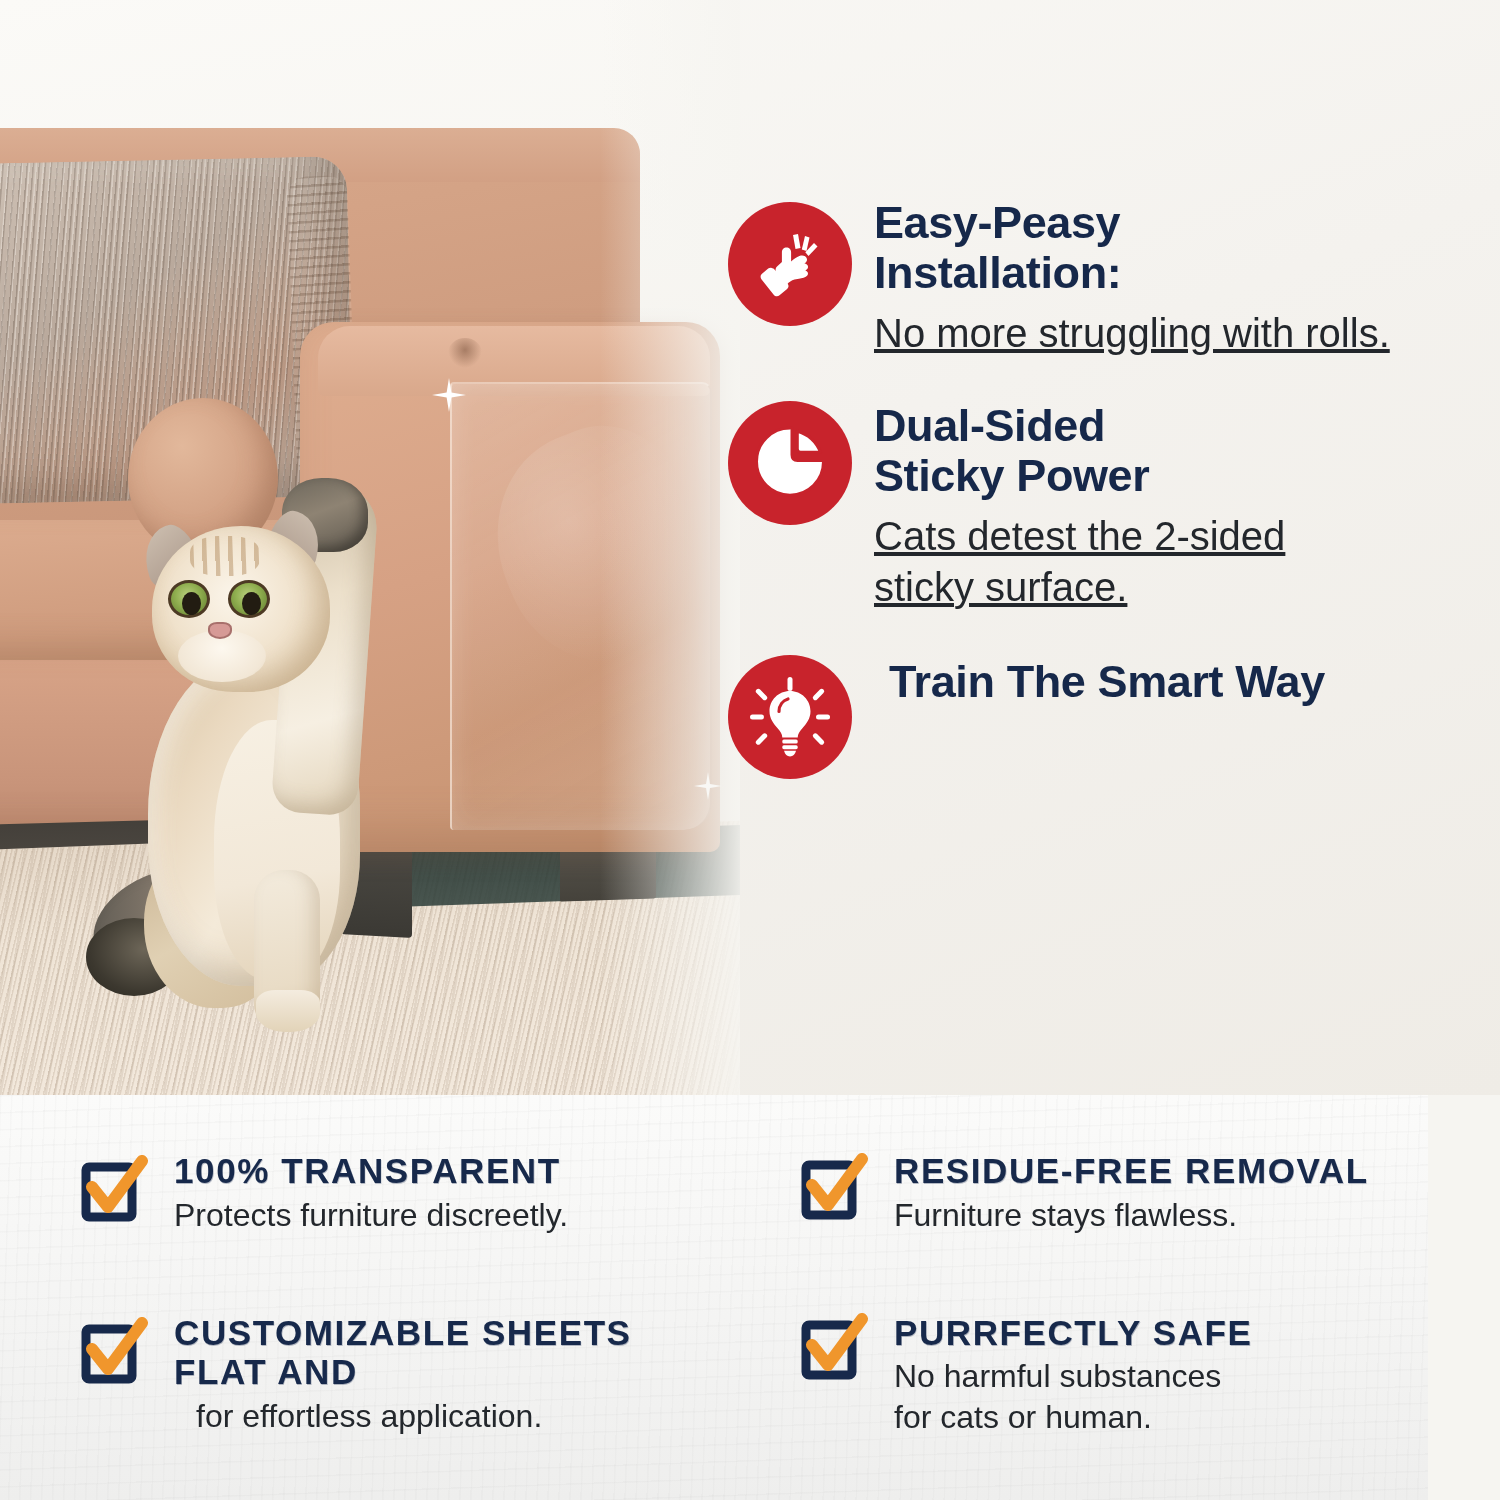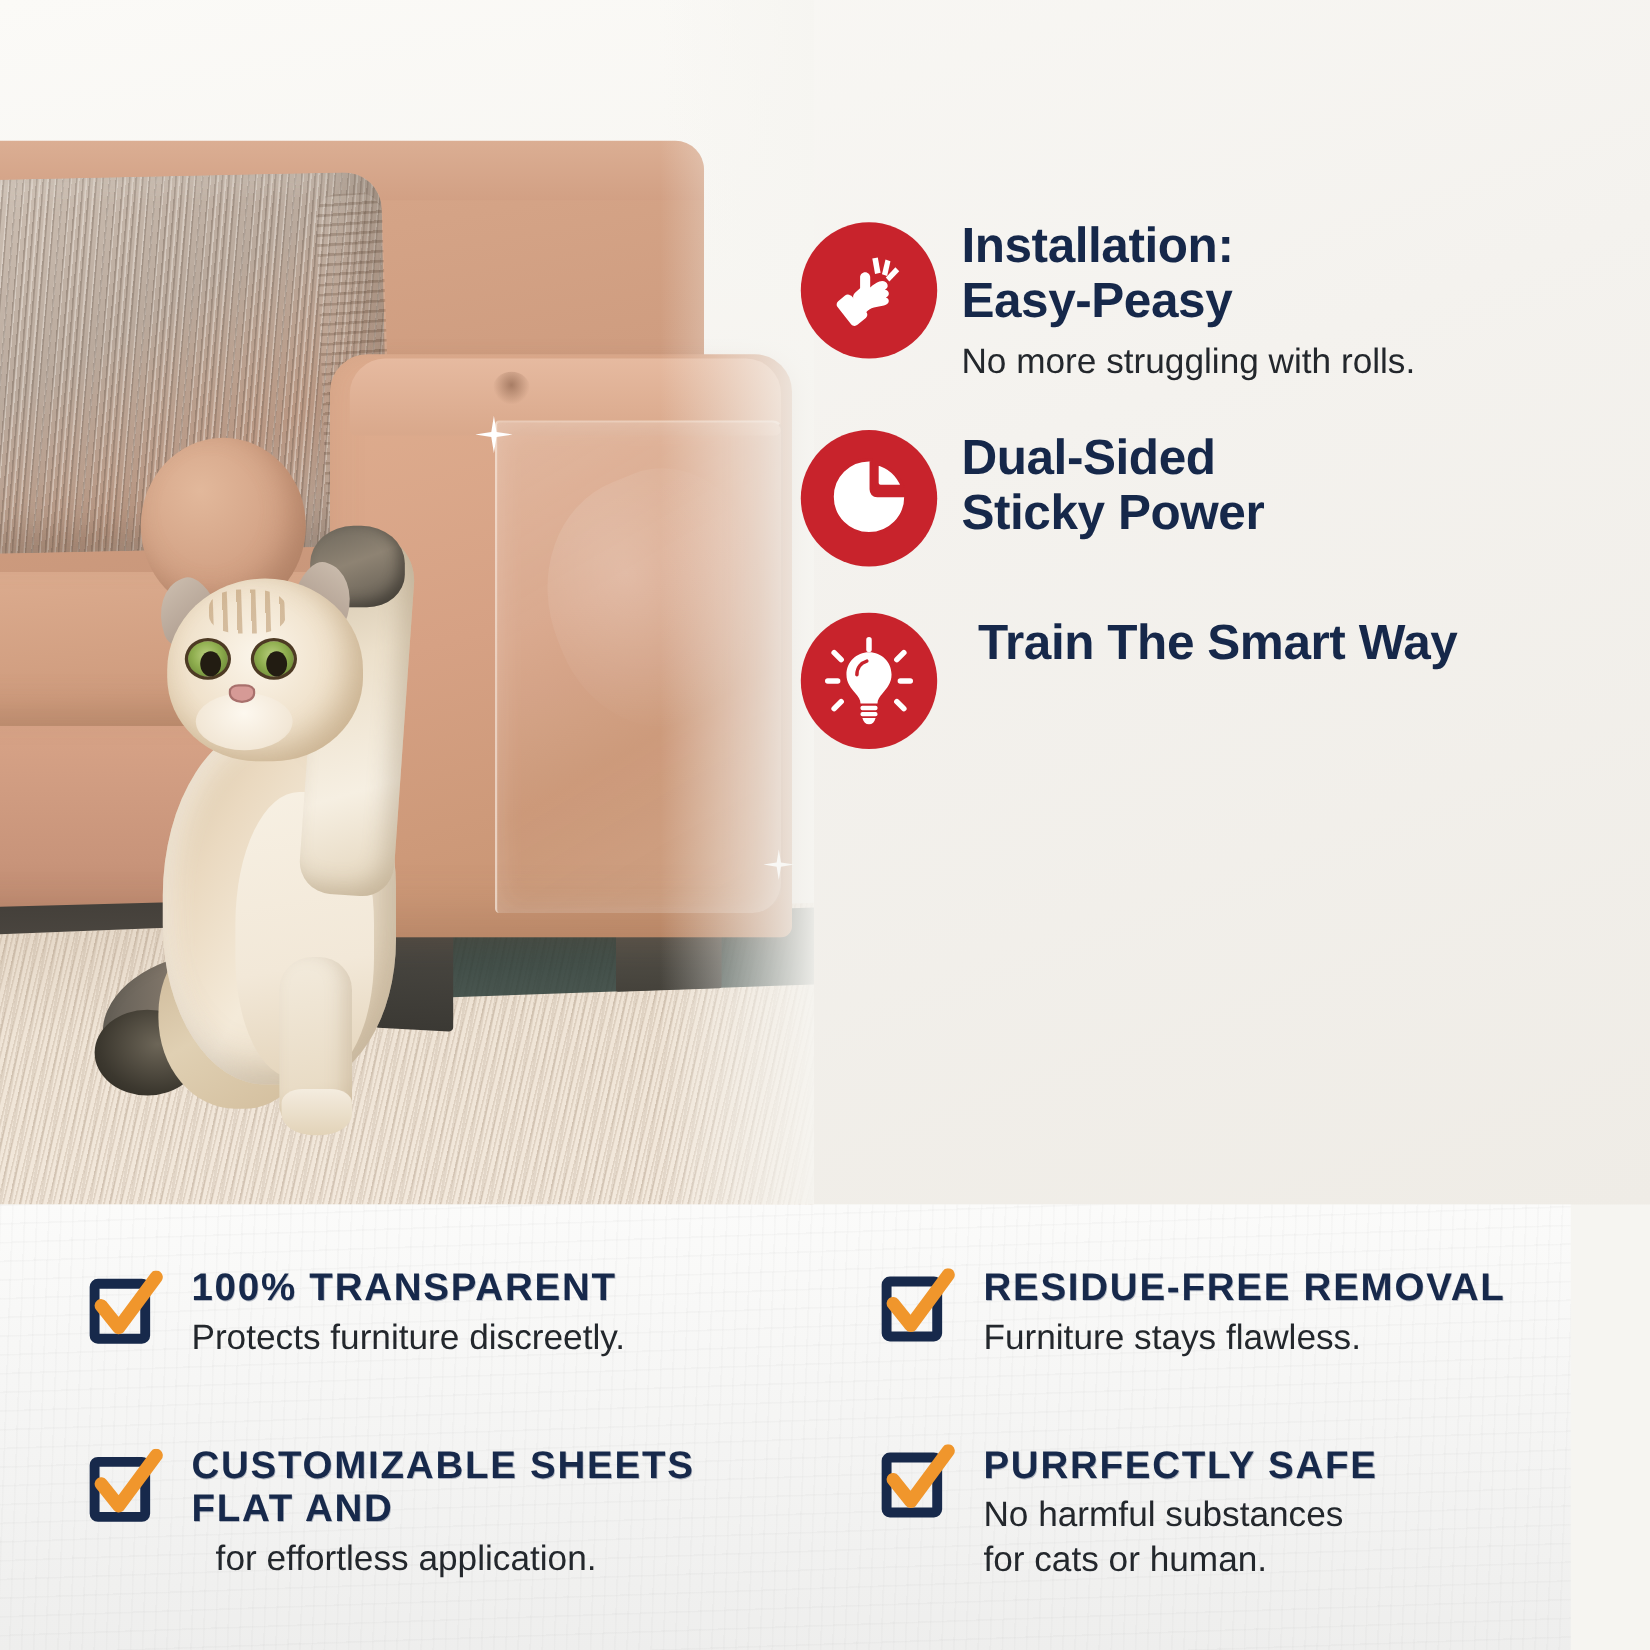--- a/index.html
+++ b/index.html
@@ -389,24 +389,25 @@
   .feature-icon svg { display: block; }
   .feature-text { padding-top: 2px; }
   .feature-title {
     font-size: 45px;
     font-weight: bold;
     line-height: 1.12;
     color: #16284a;
     letter-spacing: -0.4px;
   }
   .feature-desc {
-    font-size: 32px;
+    font-size: 40px;
     line-height: 1.28;
     color: #23272c;
     margin-top: 9px;
+    text-decoration: underline;
   }
   
   .feature.f1 { margin-bottom: 40px; }
   .feature.f2 { margin-bottom: 42px; margin-top: 16px; }
   .feature.f2 .feature-icon { margin-top: 2px; }
   .feature.f3 .feature-icon { margin-top: 0px; }
 
   
   .bottom-section {
     position: absolute;
@@ -531,42 +532,46 @@
               <path d="M47 9 L49.5 23 L44.5 24 L42 10 Z"></path>
               <path d="M58.5 12.5 L55.5 26 L50.8 24.4 L54 11 Z"></path>
               <path d="M66.5 21.5 L57.5 31 L54.3 27.2 L63 18 Z"></path>
               <path d="M35.5 22.5 c2.6 0 4.6 2.1 4.6 4.7 l0 9.2 c2.5-2.3 5.6-4.4 8.3-5.4 c3.6-1.3 6.6 0.2 7.4 2.6 c0.7 2.1-0.4 3.8-2.4 4.8 c1.9 0.1 3.3 1.3 3.6 3 c0.3 1.8-0.9 3.3-2.7 4 c1.6 0.4 2.7 1.6 2.7 3.2 c0 2-1.8 3.5-4.4 4.1 c-3 0.7-6.3 1.2-9.1 1.9 c-3 0.8-5.6 2.6-7.6 4.9 L26 48.8 c-2-2.2-1.9-5.6 0.3-7.6 l4.6-4.2 l0-9.8 c0-2.6 2-4.7 4.6-4.7 Z"></path>
               <path d="M22.3 43.2 L36.5 58.6 c1.5 1.6 1.3 4-0.4 5.4 l-7.6 6.3 c-1.8 1.5-4.4 1.2-5.8-0.6 L10.4 54.2 c-1.3-1.7-1-4.1 0.6-5.4 l6.2-5.2 c1.5-1.3 3.7-1.2 5.1 0.2 Z"></path>
             </g>
           </svg>
         </div>
         <div class="feature-text">
           <div class="feature-title">
+            <div>Easy-Peasy</div>
             <div>Installation:</div>
-            <div>Easy-Peasy</div>
           </div>
           <div class="feature-desc">No more struggling with rolls.</div>
         </div>
       </div>
 
       <div class="feature f2">
         <div class="feature-icon">
           <svg width="82" height="82" viewBox="0 0 82 82" aria-hidden="true">
             <path d="M41 6 C22.4 6 7.5 21 7.5 39.6 C7.5 58.2 22.4 73.2 41 73.2
                      C59.6 73.2 74.5 58.2 74.5 39.6 L74.5 38.5
                      L48.5 38.5 C45 38.5 43 36.2 43 32.8 L43 6.2
                      C42.3 6.07 41.7 6 41 6 Z" fill="#ffffff" stroke="#c8232c" stroke-width="3"></path>
             <path d="M48.3 9.2 C58.5 12 67.2 19.6 71.6 30.2 L51.5 30.2
                      C49.7 30.2 48.3 28.9 48.3 27.1 Z" fill="#ffffff" stroke="#c8232c" stroke-width="3" stroke-linejoin="round"></path>
           </svg>
         </div>
         <div class="feature-text">
           <div class="feature-title">
             <div>Dual-Sided</div>
             <div>Sticky Power</div>
+          </div>
+          <div class="feature-desc">
+            <div>Cats detest the 2-sided</div>
+            <div>sticky surface.</div>
           </div>
         </div>
       </div>
 
       <div class="feature f3">
         <div class="feature-icon">
           <svg width="84" height="84" viewBox="0 0 84 84" aria-hidden="true">
             <g fill="#ffffff">
               <rect x="39.5" y="2" width="5" height="14" rx="2.5"></rect>
               <rect x="39.5" y="68" width="5" height="11" rx="2.5" opacity="0"></rect>

